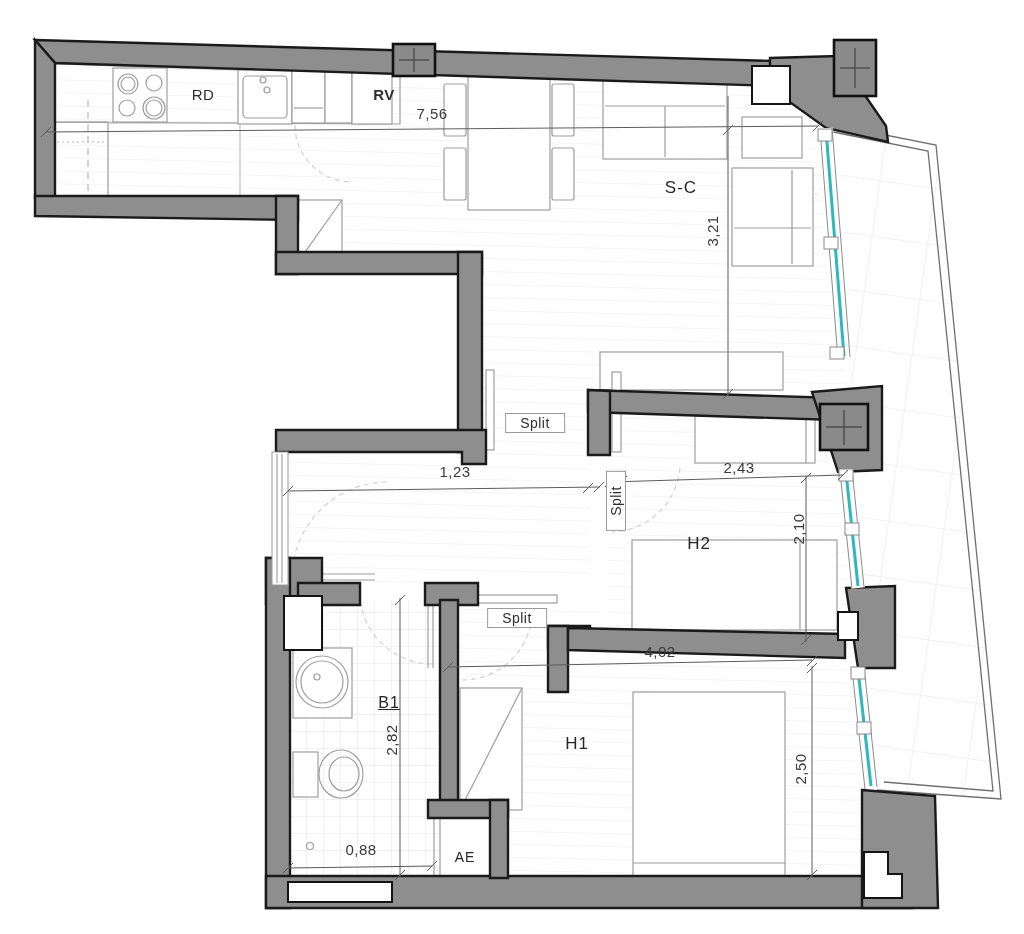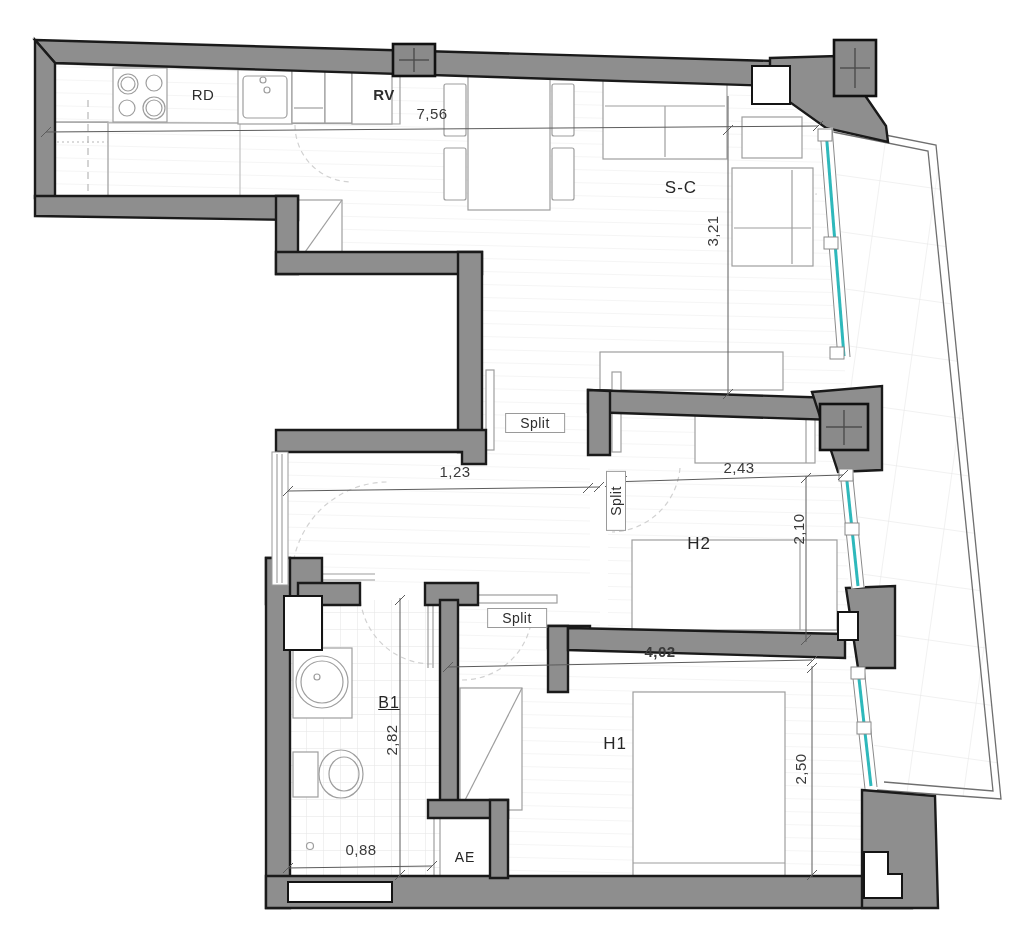--- a/index.html
+++ b/index.html
@@ -245,21 +245,21 @@
   <div class="lbl" style="left:384px;top:94px;font-weight:bold;">RV</div>
   <div class="lbl dim" style="left:432px;top:113px;">7,56</div>
   <div class="lbl room" style="left:681px;top:188px;">S-C</div>
   <div class="lbl dim rot" style="left:712px;top:231px;">3,21</div>
   <div class="split-box" style="left:535px;top:423px;">Split</div>
   <div class="split-box rot" style="left:616px;top:501px;">Split</div>
   <div class="lbl dim" style="left:455px;top:471px;">1,23</div>
   <div class="lbl dim" style="left:720px;top:467px;margin-left:19px;">2,43</div>
   <div class="lbl room" style="left:699px;top:544px;">H2</div>
   <div class="lbl dim rot" style="left:798px;top:529px;">2,10</div>
-  <div class="lbl dim" style="left:660px;top:651px;font-weight:bold;">4,02</div>
+  <div class="lbl dim" style="left:660px;top:651px;">4,02</div>
   <div class="split-box" style="left:517px;top:618px;">Split</div>
-  <div class="lbl room" style="left:577px;top:744px;margin-left:38px;">H1</div>
+  <div class="lbl room" style="left:577px;top:744px;">H1</div>
   <div class="lbl dim rot" style="left:800px;top:769px;">2,50</div>
   <div class="lbl room" style="left:389px;top:703px;font-size:16px;text-decoration:underline;">B1</div>
   <div class="lbl dim rot" style="left:391px;top:740px;">2,82</div>
   <div class="lbl dim" style="left:361px;top:849px;">0,88</div>
   <div class="lbl room" style="left:465px;top:857px;font-size:14px;">AE</div>
 </div>
 
 </body></html>

